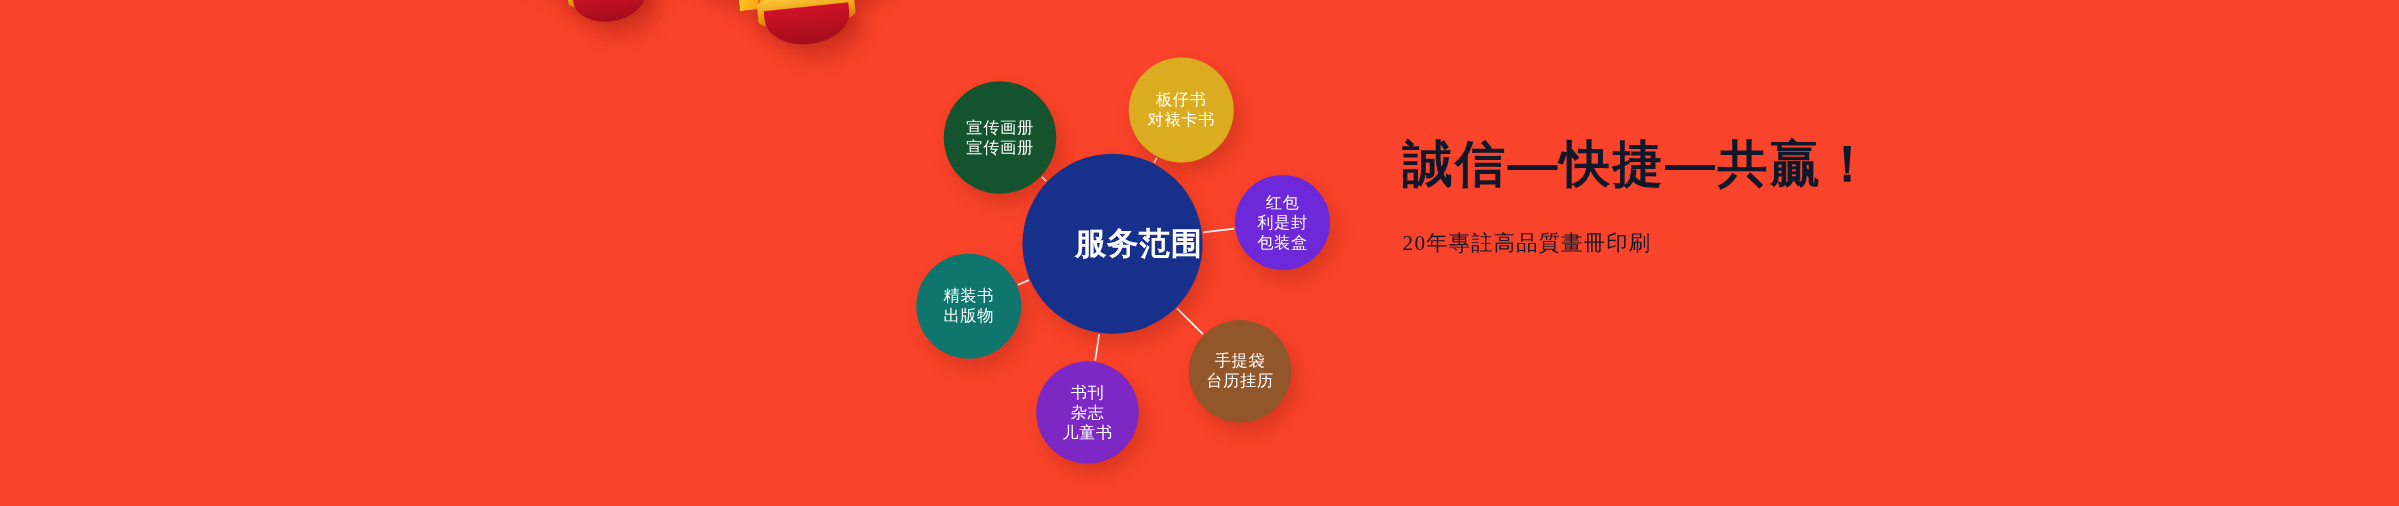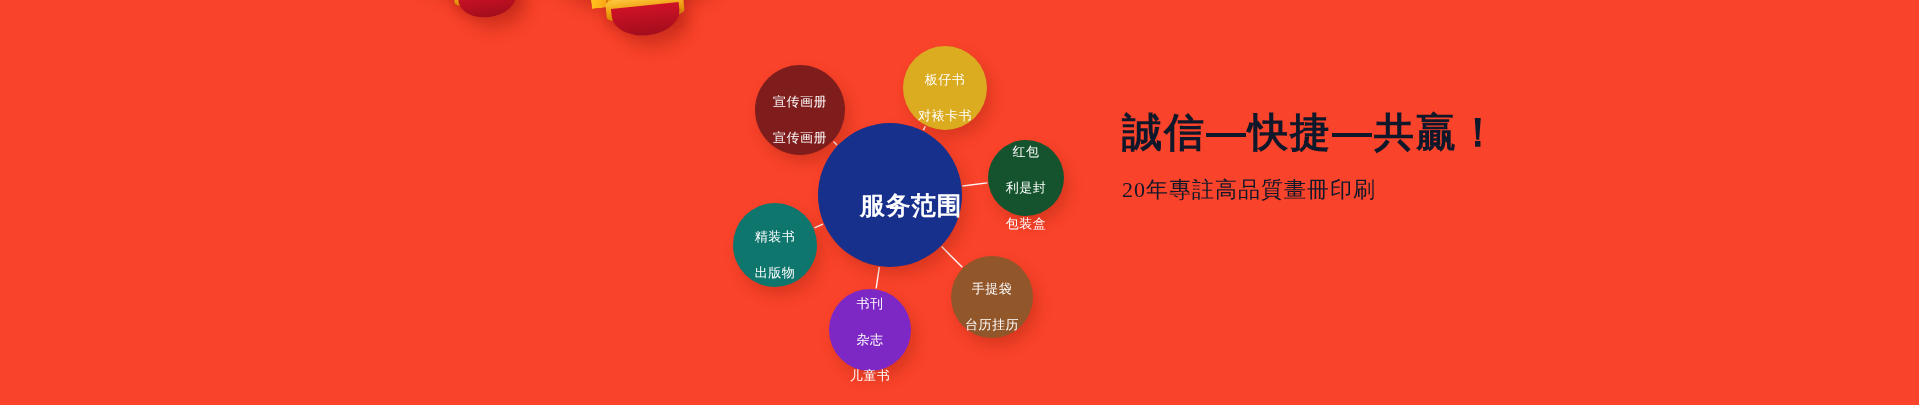--- a/index.html
+++ b/index.html
@@ -100,42 +100,42 @@
     display: flex;
     flex-direction: column;
     align-items: center;
     justify-content: center;
     color: #ffffff;
     text-align: center;
     box-shadow: 5px 8px 14px rgba(150,30,10,0.30);
     line-height: 1.22;
     letter-spacing: 0.5px;
   }
-  .bubble span { display: block; white-space: nowrap; margin-top: 20px; }
+  .bubble span { display: block; white-space: nowrap; }
   .bubble.center {
     font-size: 25px;
     font-weight: bold;
   }
   .bubble.leaf { font-size: 13px; }
 
   
   .slogan {
     position: absolute;
     color: #ffffff;
   }
   .slogan .headline {
     font-size: 40px;
     font-weight: bold;
     letter-spacing: 2px;
     line-height: 1.1;
     white-space: nowrap;
   }
   .slogan .sub {
-    margin-top: 19px;
-    font-size: 22px;
+    margin-top: 28px;
+    font-size: 17px;
     line-height: 1.55;
     letter-spacing: 1px;
     font-family: "Liberation Serif", "DejaVu Serif", serif;
     white-space: nowrap;
   }
 </style>
 </head>
 <body>
 
 <div id="banner" style="background: rgb(249, 67, 42); width: 1919px; height: 405px;">
@@ -172,29 +172,29 @@
   <div class="diagram">
     <svg class="connector-layer" width="1200" height="405" viewBox="0 0 1200 405">
         <line x1="836.9280398638633" y1="144.8764820936487" x2="833.4426050172916" y2="141.58468251633096" stroke="#ffffff" stroke-width="1.4"></line>
         <line x1="923.3726939321682" y1="130.07494089560007" x2="925.3421117933804" y2="126.24352796560544" stroke="#ffffff" stroke-width="1.4"></line>
         <line x1="962.4362850000978" y1="185.94546437498778" x2="987.301162808167" y2="182.83735464897913" stroke="#ffffff" stroke-width="1.4"></line>
         <line x1="941.6187950266179" y1="246.618795026618" x2="962.301515190165" y2="267.301515190165" stroke="#ffffff" stroke-width="1.4"></line>
         <line x1="879.3019477404692" y1="267.21185275183257" x2="876.1550437657575" y2="288.4534545811374" stroke="#ffffff" stroke-width="1.4"></line>
         <line x1="823.0538858935139" y1="224.10700613325486" x2="814.4340124188891" y2="227.85477720917865" stroke="#ffffff" stroke-width="1.4"></line>
       </svg>
     <div id="bubbles">
-        <div class="bubble leaf" style="left: 755px; top: 65px; width: 90px; height: 90px; background: #7f1d1d;">
+        <div class="bubble leaf" style="left: 755px; top: 65px; width: 90px; height: 90px; background: #14532d;">
           <span>宣传画册</span>
           <span>宣传画册</span>
         </div>
         <div class="bubble leaf" style="left: 903px; top: 46px; width: 84px; height: 84px; background: rgb(219, 171, 32);">
           <span>板仔书</span>
           <span>对裱卡书</span>
         </div>
-        <div class="bubble leaf" style="left: 988px; top: 140px; width: 76px; height: 76px; background: #14532d;">
+        <div class="bubble leaf" style="left: 988px; top: 140px; width: 76px; height: 76px; background: #6d28d9;">
           <span>红包</span>
           <span>利是封</span>
           <span>包装盒</span>
         </div>
         <div class="bubble leaf" style="left: 951px; top: 256px; width: 82px; height: 82px; background: rgb(145, 86, 42); text-align: center;">
           <span>手提袋</span>
           <span>台历挂历</span>
         </div>
         <div class="bubble leaf" style="left: 829px; top: 289px; width: 82px; height: 82px; background: rgb(125, 40, 196); justify-content: center;">
           <span>书刊</span>

